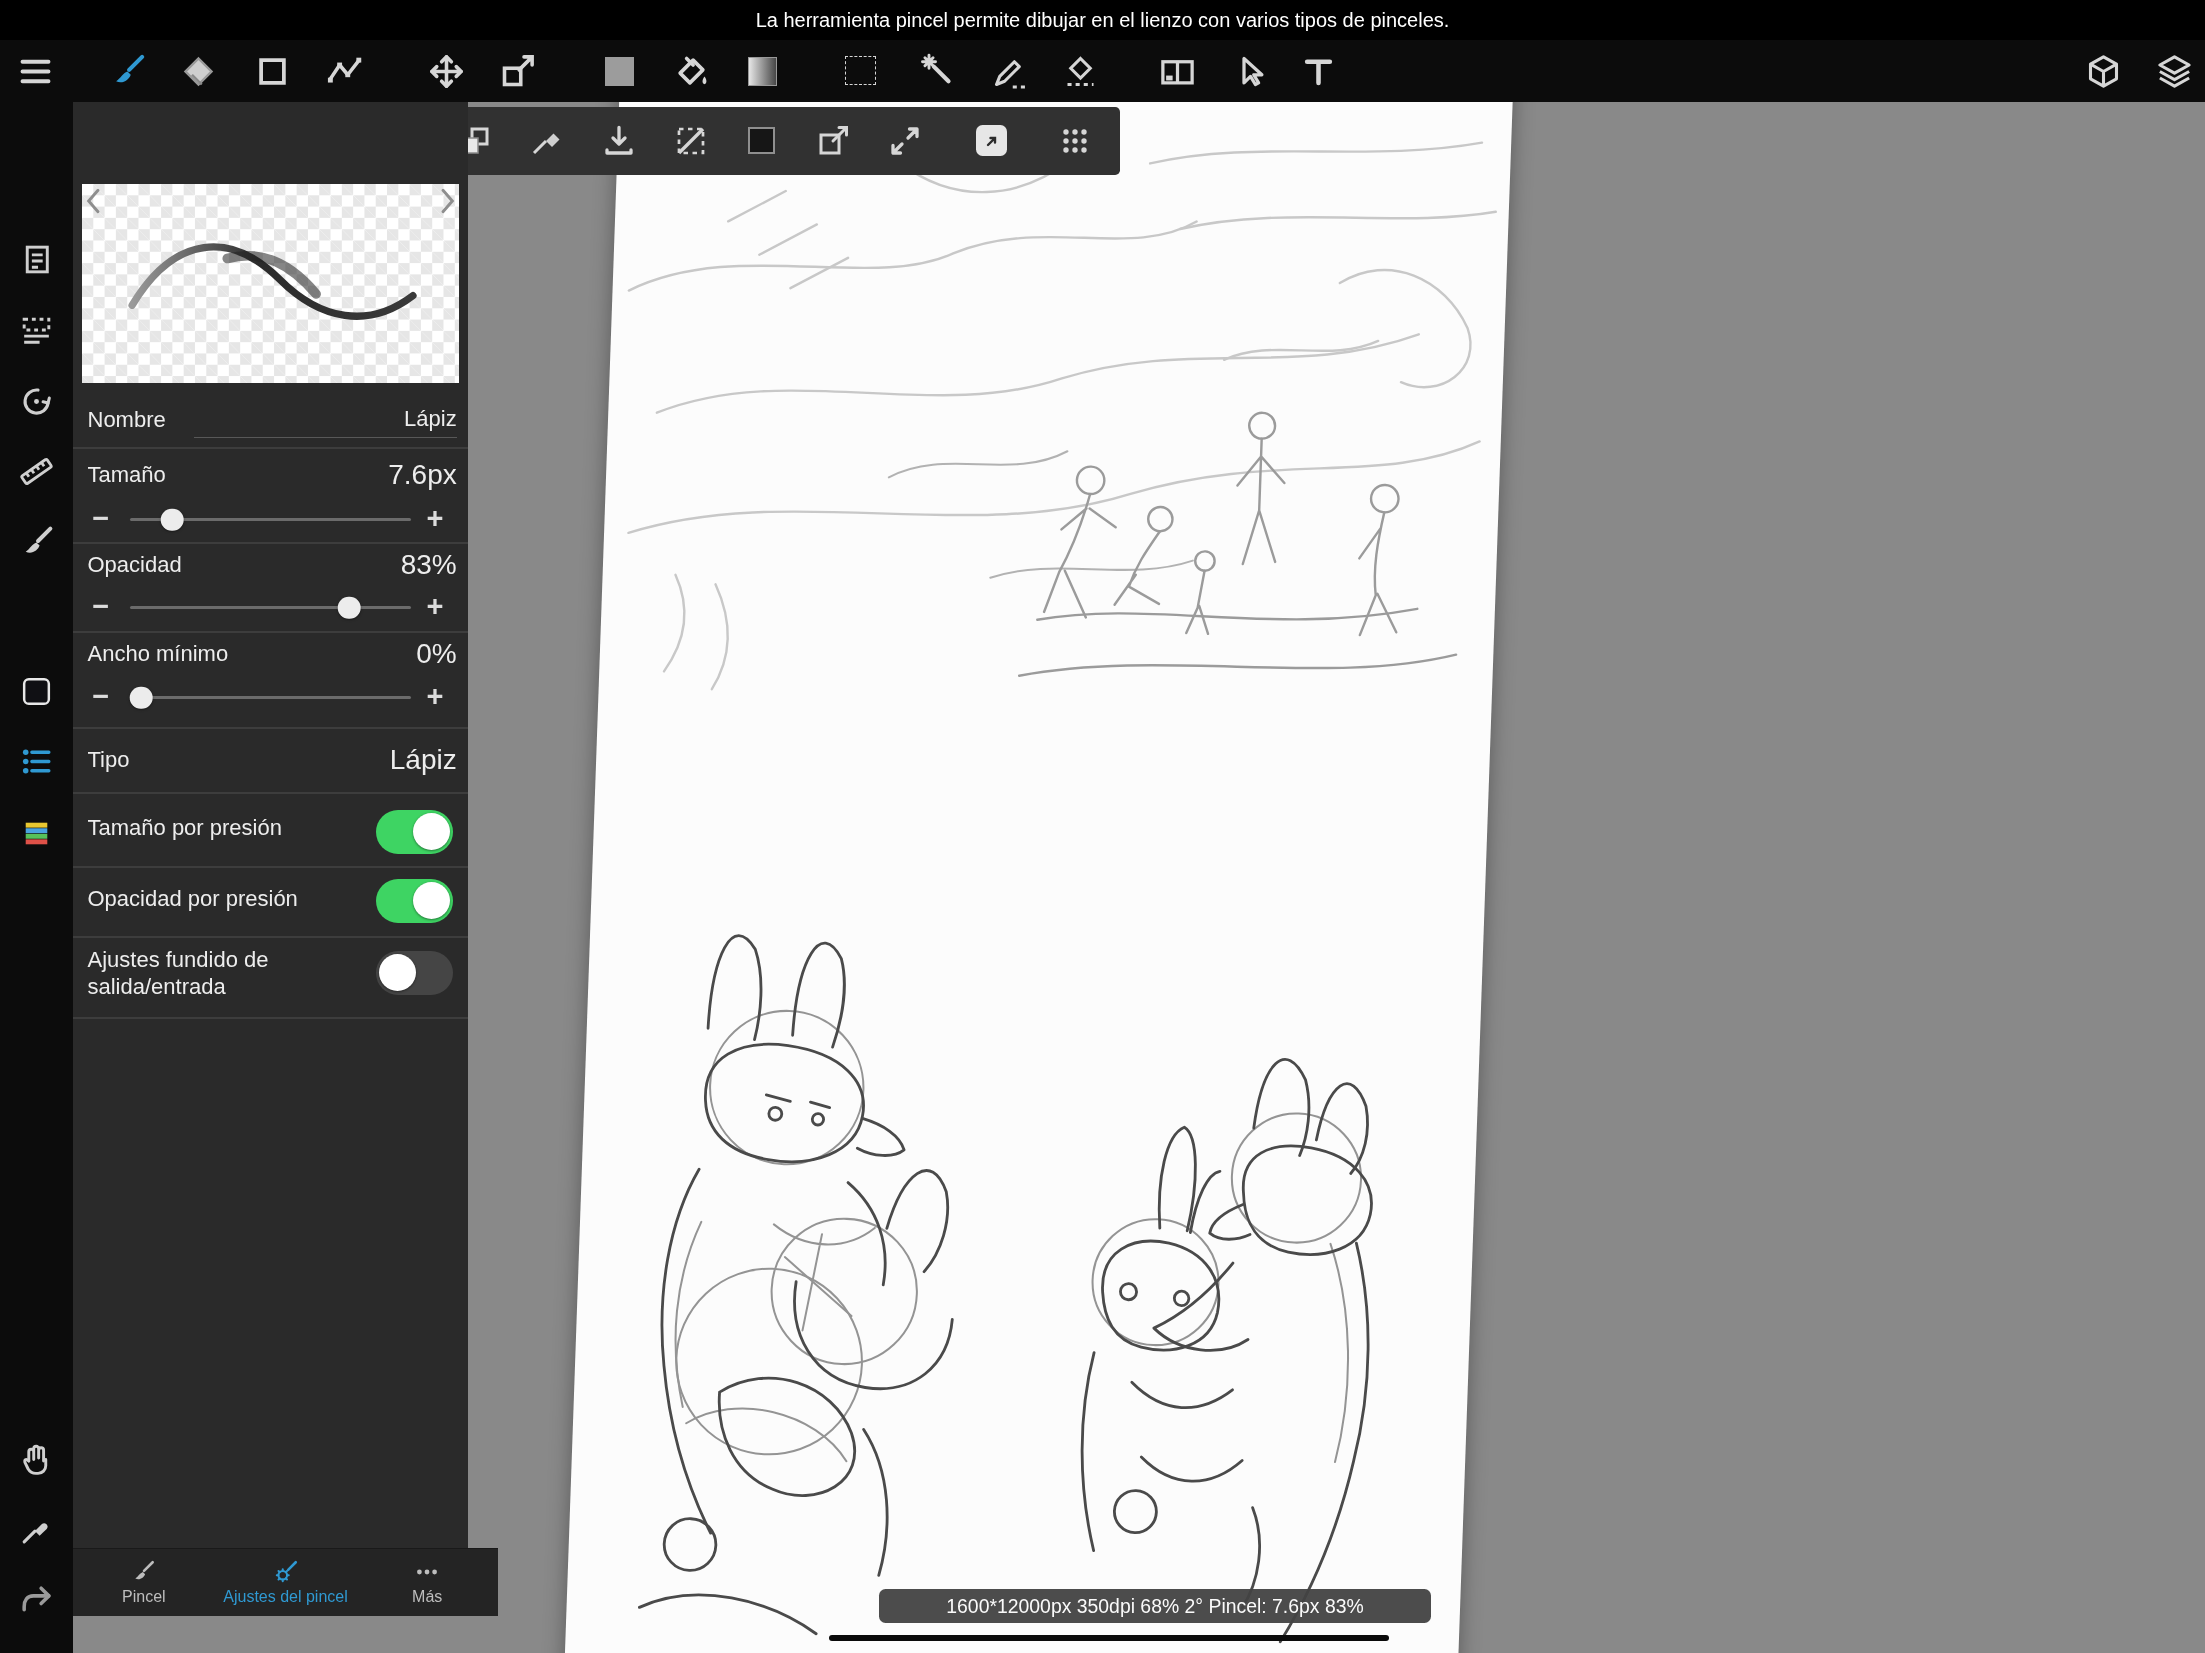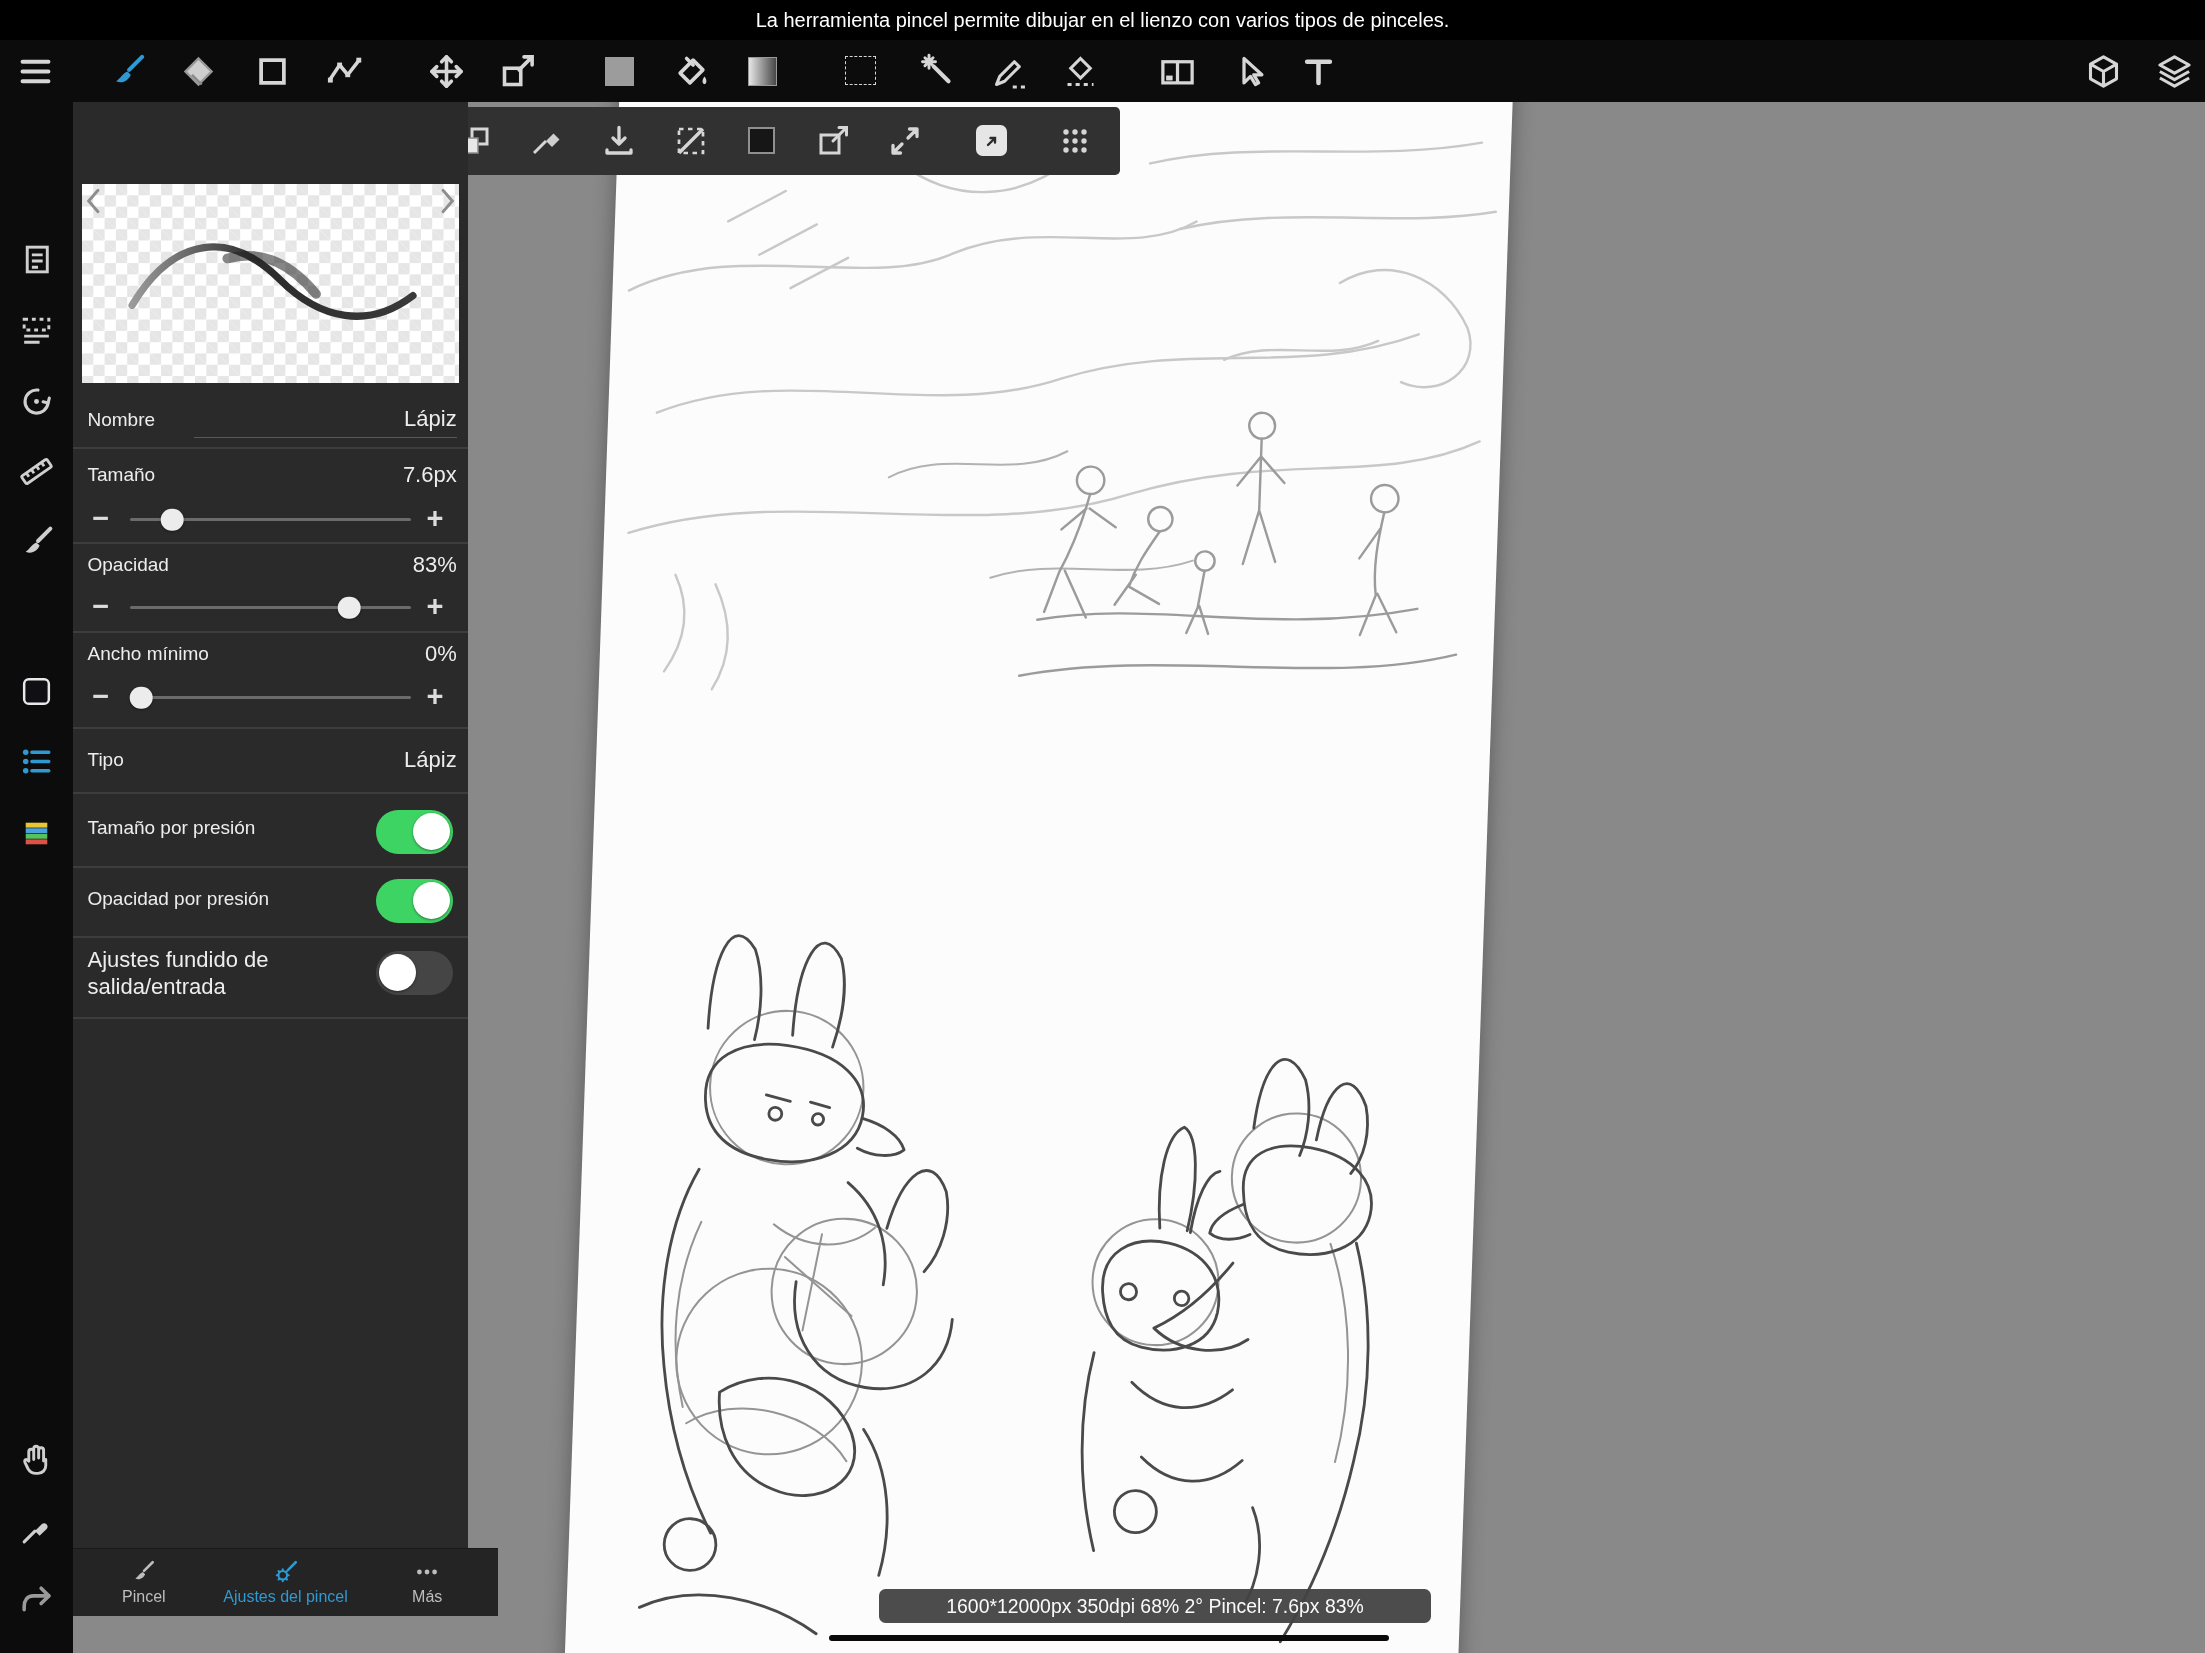--- a/index.html
+++ b/index.html
@@ -25,22 +25,22 @@
   .sidebar{position:absolute;left:0;top:102px;width:73px;height:1551px;background:#0c0c0c}
   .sicon{position:absolute;left:18px;width:37px;height:37px;color:#cfcfcf}
 
   
   .panel{position:absolute;left:73px;top:102px;width:395px;height:1513px;background:#2a2a2a}
   .preview{position:absolute;left:9px;top:82px;width:377px;height:199px;background-color:#fff;
     background-image:linear-gradient(45deg,#e6e6e6 25%,transparent 25%,transparent 75%,#e6e6e6 75%),
                      linear-gradient(45deg,#e6e6e6 25%,transparent 25%,transparent 75%,#e6e6e6 75%);
     background-size:22.6px 22.6px;background-position:0 0,11.3px 11.3px}
   .chev{position:absolute;top:83px;width:32px;height:32px;color:#8e8e8e}
-  .row-label{position:absolute;left:14.5px;height:36px;line-height:36px;font-size:19px;color:#ededed}
-  .row-value{position:absolute;right:11.3px;height:36px;line-height:36px;font-size:22px;color:#ededed;text-align:right}
+  .row-label{position:absolute;left:14.5px;height:36px;line-height:36px;font-size:22px;color:#ededed}
+  .row-value{position:absolute;right:11.3px;height:36px;line-height:36px;font-size:28px;color:#ededed;text-align:right}
   .name-field{position:absolute;left:121px;right:11.3px;height:37px;border-bottom:1.6px solid #585858}
   .name-field span{display:block;height:36px;line-height:36px;font-size:22px;text-align:right;color:#ededed}
   .sep{position:absolute;left:0;width:395px;height:1.6px;background:#3d3d3d}
   .pm{position:absolute;width:36px;height:36px;font-size:29px;line-height:32px;color:#dcdcdc;text-align:center;font-weight:bold}
   .track{position:absolute;left:57px;width:281px;height:3.2px;background:#6b6b6b;border-radius:1.6px}
   .thumb{position:absolute;top:50%;left:0;width:22.6px;height:22.6px;background:#ececec;border-radius:50%;
          transform:translate(-50%,-50%);box-shadow:0 0.8px 2.4px rgba(0,0,0,.5)}
   .toggle{position:absolute;left:303px;width:77px;height:44px;border-radius:22px;background:#454545}
   .toggle .knob{position:absolute;top:3.2px;left:3.2px;width:37px;height:37px;border-radius:50%;background:#fff;
                 box-shadow:0 0.8px 2.4px rgba(0,0,0,.45)}

